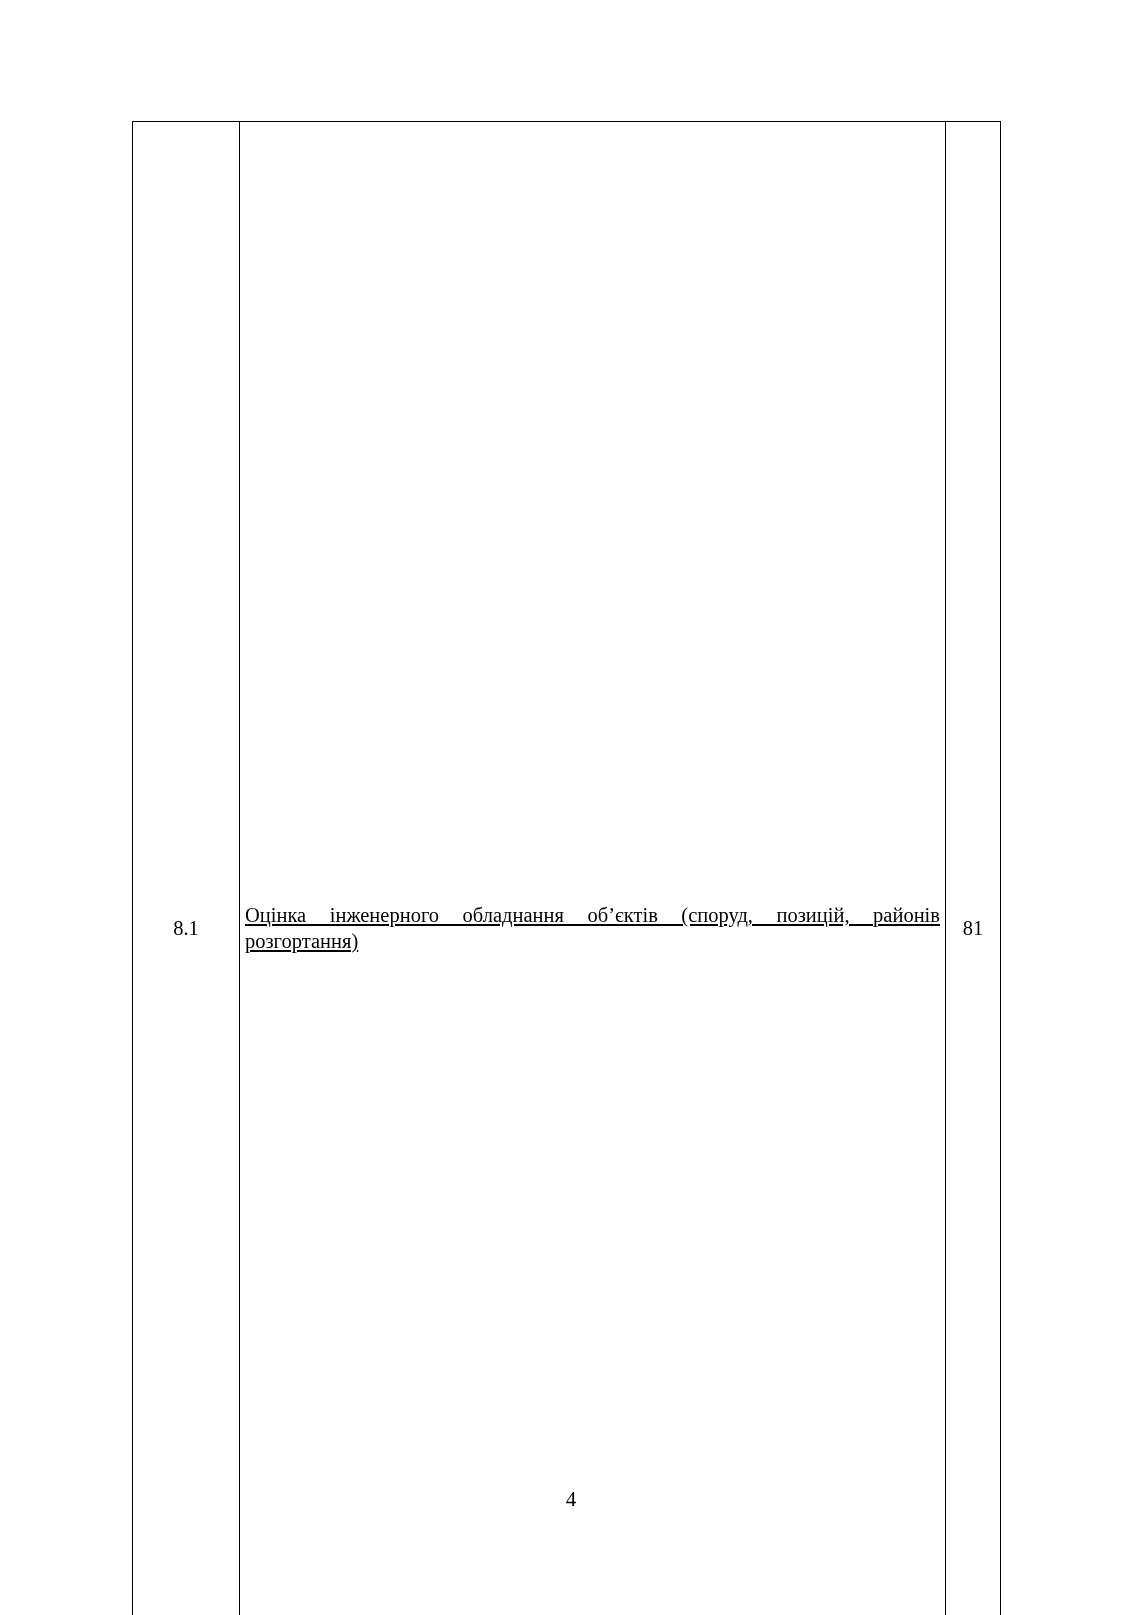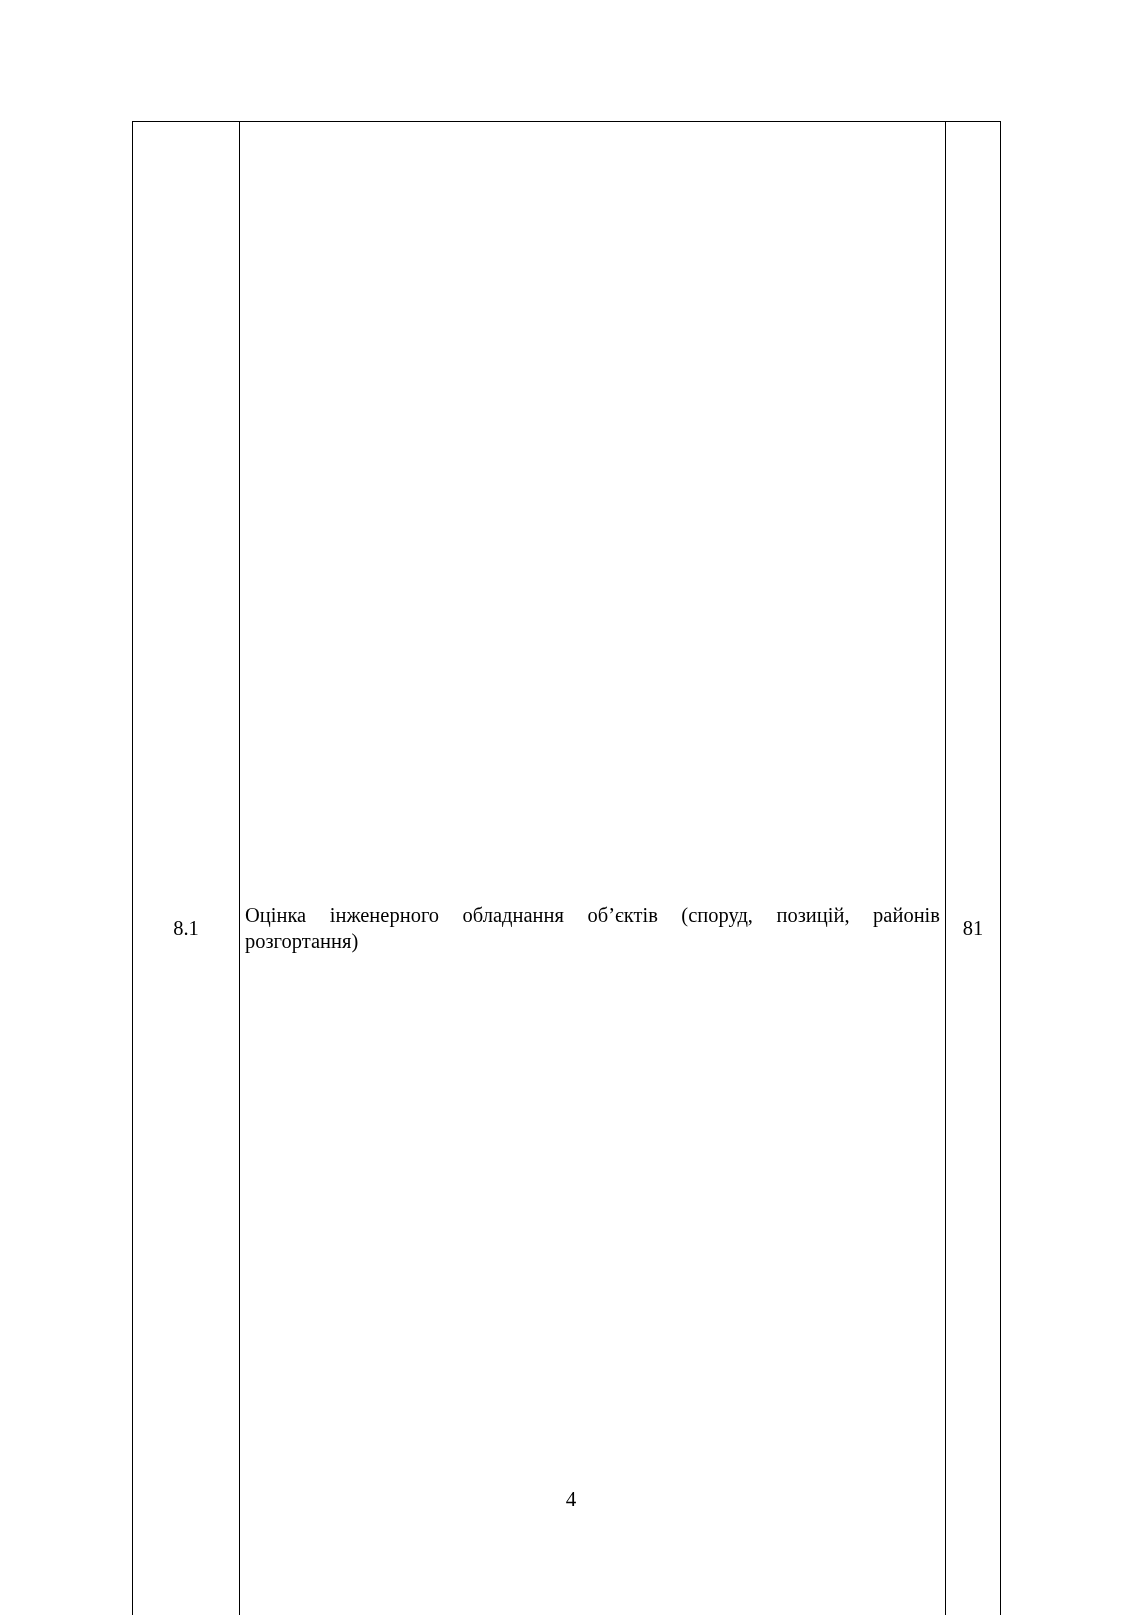--- a/index.html
+++ b/index.html
@@ -61,20 +61,21 @@
   td.page {
     text-align: center;
     vertical-align: middle;
   }
 
   
   .just {
     display: block;
     text-align: justify;
     text-align-last: left;
+    text-decoration: underline;
   }
 
   .folio {
     position: absolute;
     left: 0;
     top: 1487px;
     width: 1142px;
     text-align: center;
     font-size: 21px;
     font-family: "Liberation Serif", "DejaVu Serif", serif;

